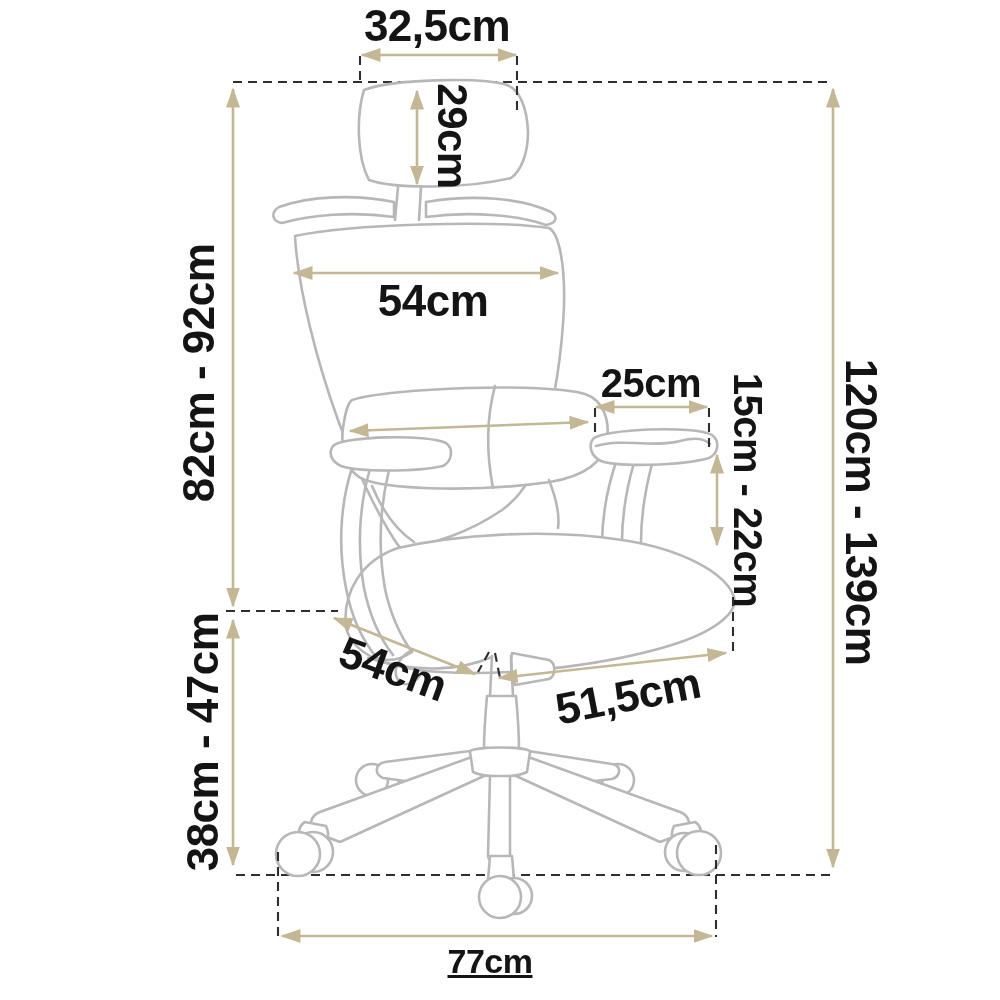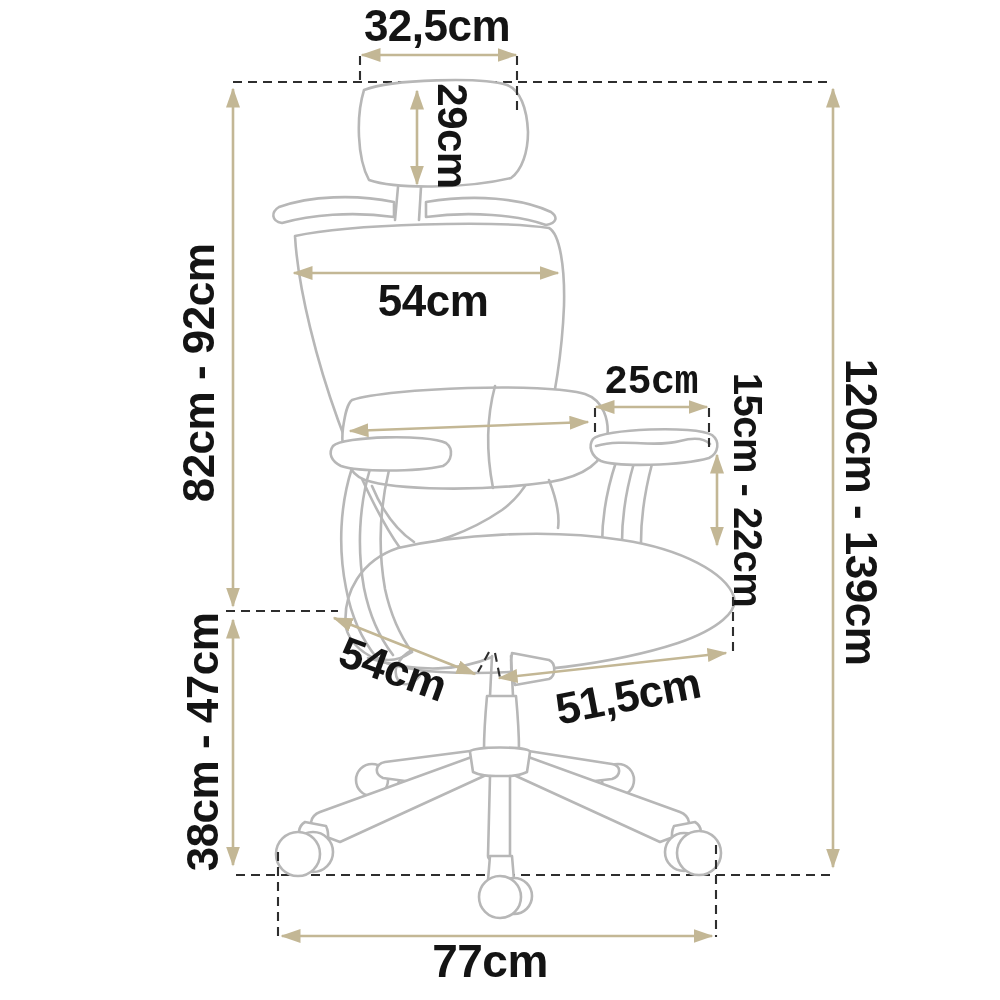--- a/index.html
+++ b/index.html
@@ -162,28 +162,28 @@
   </svg>
 
   <div class="dim-label" style="left:437px; top:26px; font-size:44px;">32,5cm</div>
 
   <div class="dim-label rot90" style="left:452px; top:136px; font-size:42px;">29cm</div>
 
   <div class="dim-label" style="left:433px; top:301px; font-size:44px;">54cm</div>
 
   <div class="dim-label rotm90" style="left:199px; top:373px; font-size:44px;">82cm - 92cm</div>
 
-  <div class="dim-label" style="left:651px; top:383px; font-size:40px;font-family:Liberation Mono, monospace;">25cm</div>
+  <div class="dim-label" style="left:651px; top:383px; font-size:40px;">25cm</div>
 
 
   <div class="dim-label rot90" style="left:748px; top:490px; font-size:40px;">15cm - 22cm</div>
 
   <div class="dim-label rot90" style="left:861px; top:512px; font-size:44px;">120cm - 139cm</div>
 
   <div class="dim-label rot20" style="left:393px; top:669px; font-size:44px;">54cm</div>
 
   <div class="dim-label rotm11" style="left:628px; top:696px; font-size:44px;">51,5cm</div>
 
   <div class="dim-label rotm90" style="left:203px; top:742px; font-size:44px;">38cm - 47cm</div>
 
-  <div class="dim-label" style="left:490px; top:961px; font-size:46px;">77cm</div>
+  <div class="dim-label" style="left:490px; top:961px; font-size:34px;text-decoration:underline;">77cm</div>
 
 </div>
 
 </body></html>

